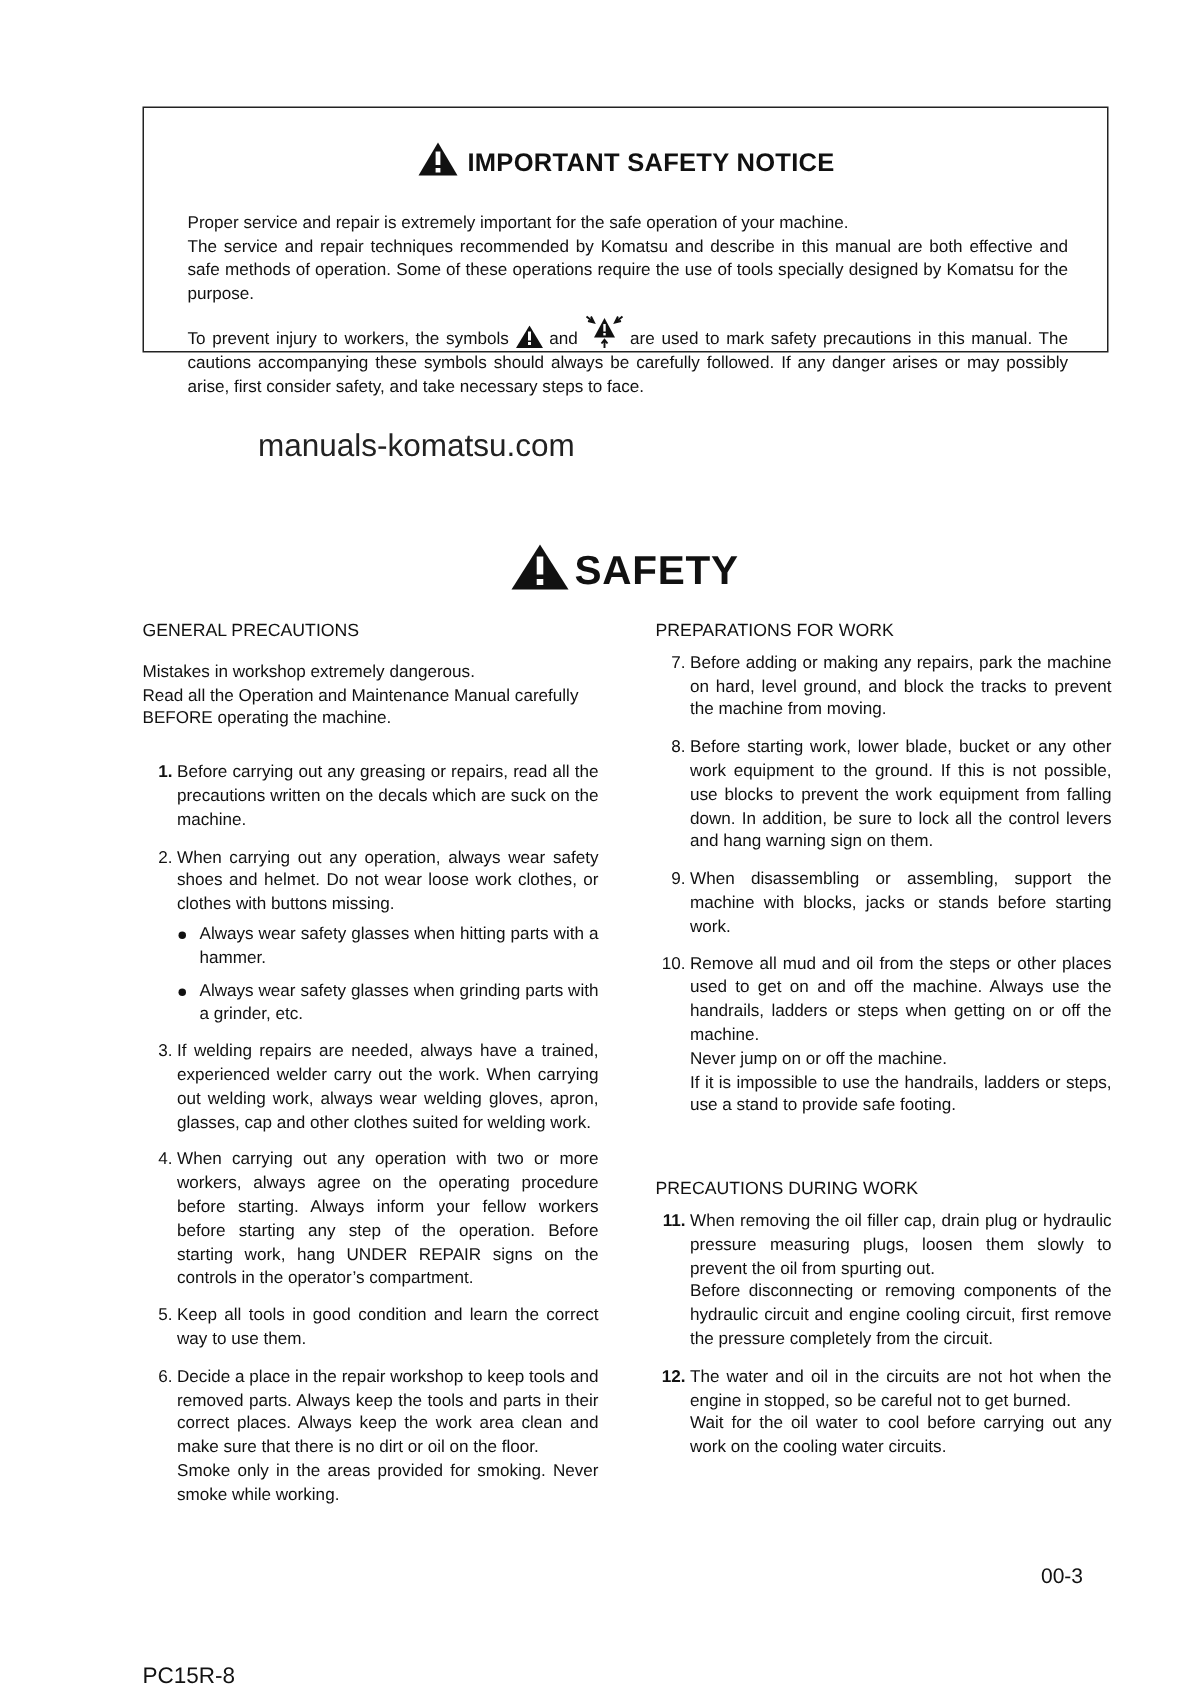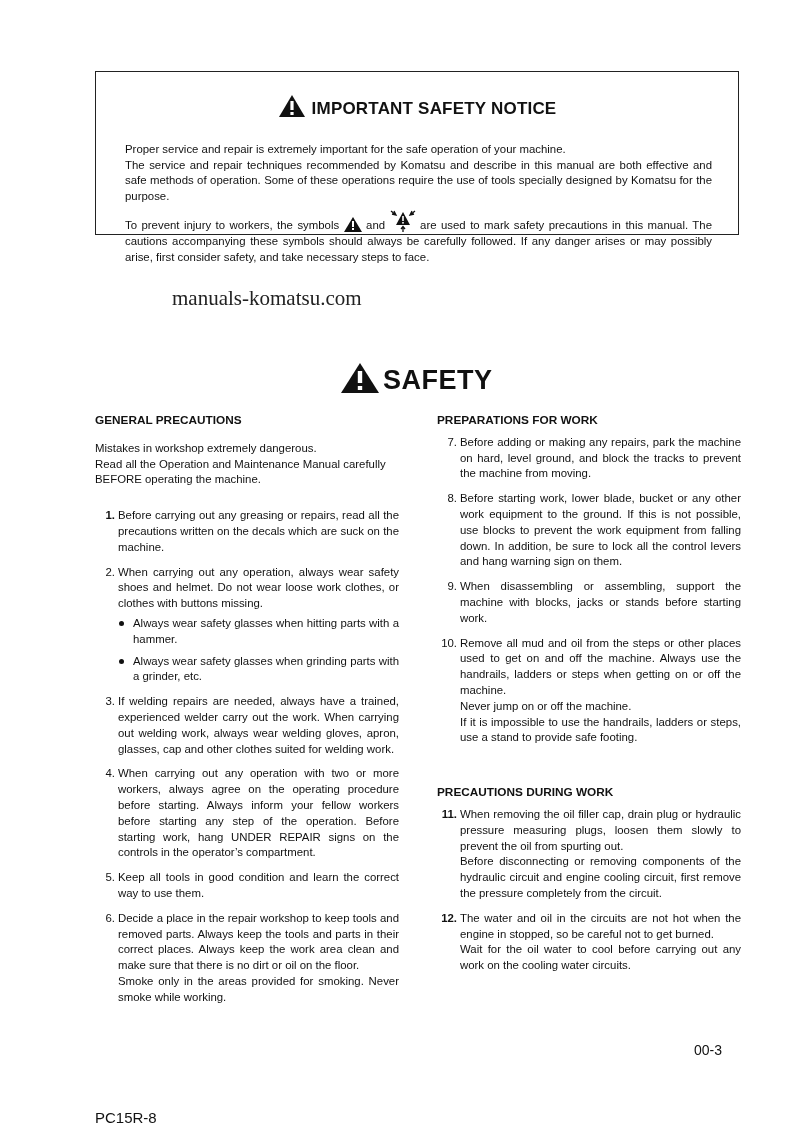--- a/index.html
+++ b/index.html
@@ -6,27 +6,27 @@
   body { width: 793px; height: 1123px; position: relative; overflow: hidden;
          font-family: "Liberation Sans", sans-serif; color: #111; }
   .notice-box { position: absolute; left: 95px; top: 71px; width: 644px; height: 164px;
                 border: 1px solid #222; box-sizing: border-box; }
   .notice-title { position: absolute; left: 0; right: 0; top: 22px; text-align: center;
                   font-size: 17px; font-weight: bold; letter-spacing: 0.2px; }
   .notice-title svg { vertical-align: -4px; margin-right: 6px; }
   .notice-body { position: absolute; left: 29px; right: 26px; top: 70px; font-size: 11.4px; line-height: 15.6px; text-align: justify; }
   .notice-body p { margin: 0 0 6px 0; }
   .inline-icon { display: inline-block; vertical-align: -3px; }
-  .watermark { position: absolute; left: 172px; top: 286px; font-size: 21px; color: #222; font-family: Liberation Serif, serif; }
+  .watermark { position: absolute; left: 172px; top: 286px; font-size: 21px; color: #222; }
   .safety-title { position: absolute; left: 340px; top: 362px; font-size: 27px; font-weight: bold; letter-spacing: 0.5px; }
   .safety-title svg { vertical-align: -5px; margin-right: 3px; }
   .col { position: absolute; font-size: 11.4px; line-height: 15.8px; }
   .col-left { left: 95px; top: 413px; width: 304px; }
   .col-right { left: 437px; top: 413px; width: 304px; }
-  .section-heading { font-weight: bold; font-size: 11.8px; margin: 0 0 12px 0; }
+  .section-heading { font-weight: normal; font-size: 11.8px; margin: 0 0 12px 0; }
   .intro { margin: 0 0 20px 0; }
   .item { position: relative; padding-left: 23px; margin-bottom: 9px; text-align: justify; }
   .item .num { position: absolute; left: 0; top: 0; width: 20px; text-align: right; }
   .item p { margin: 0; }
   .bullet { position: relative; padding-left: 15px; margin: 4px 0 6px 0; text-align: justify; }
   .bullet .dot { position: absolute; left: 1px; top: 5px; width: 5px; height: 5px; border-radius: 50%; background: #111; }
   .gap-section { height: 30px; }
   .footer-left { position: absolute; left: 95px; top: 1109px; font-size: 15px; }
   .footer-right { position: absolute; left: 694px; top: 1042px; font-size: 14px; }
 </style>

